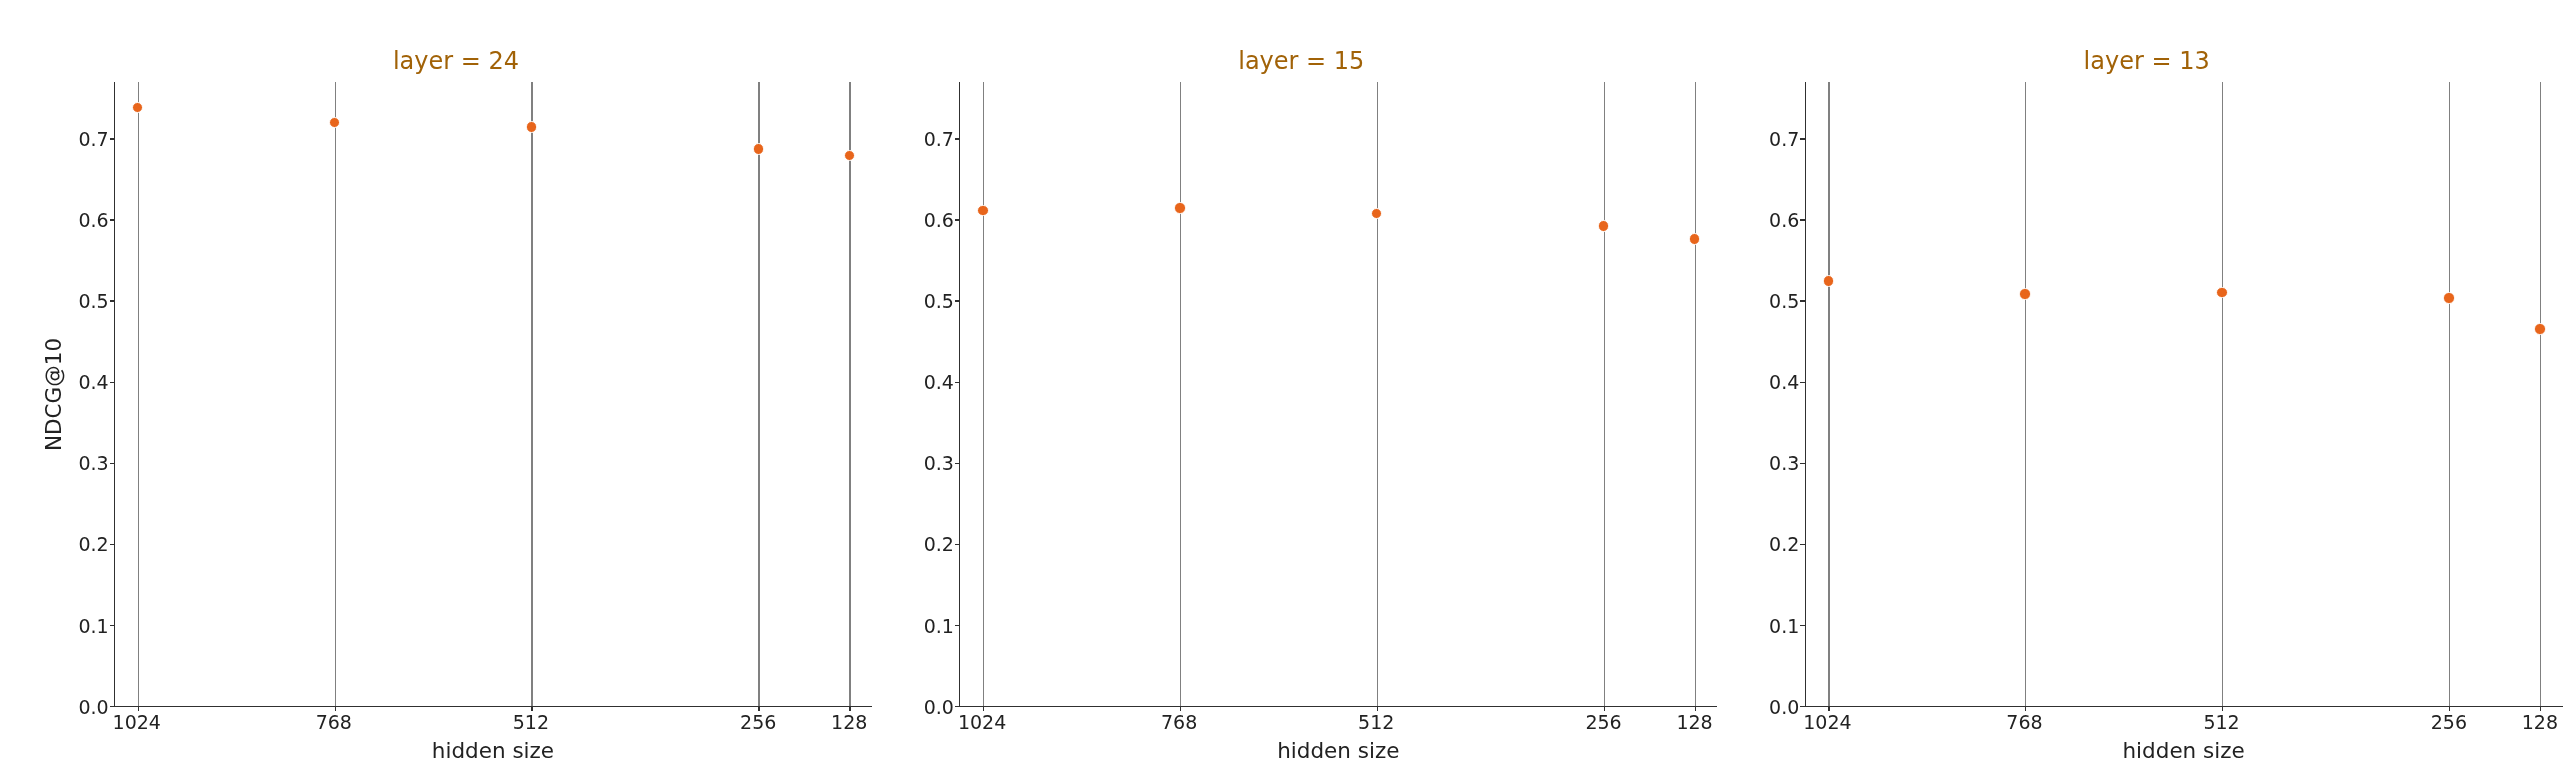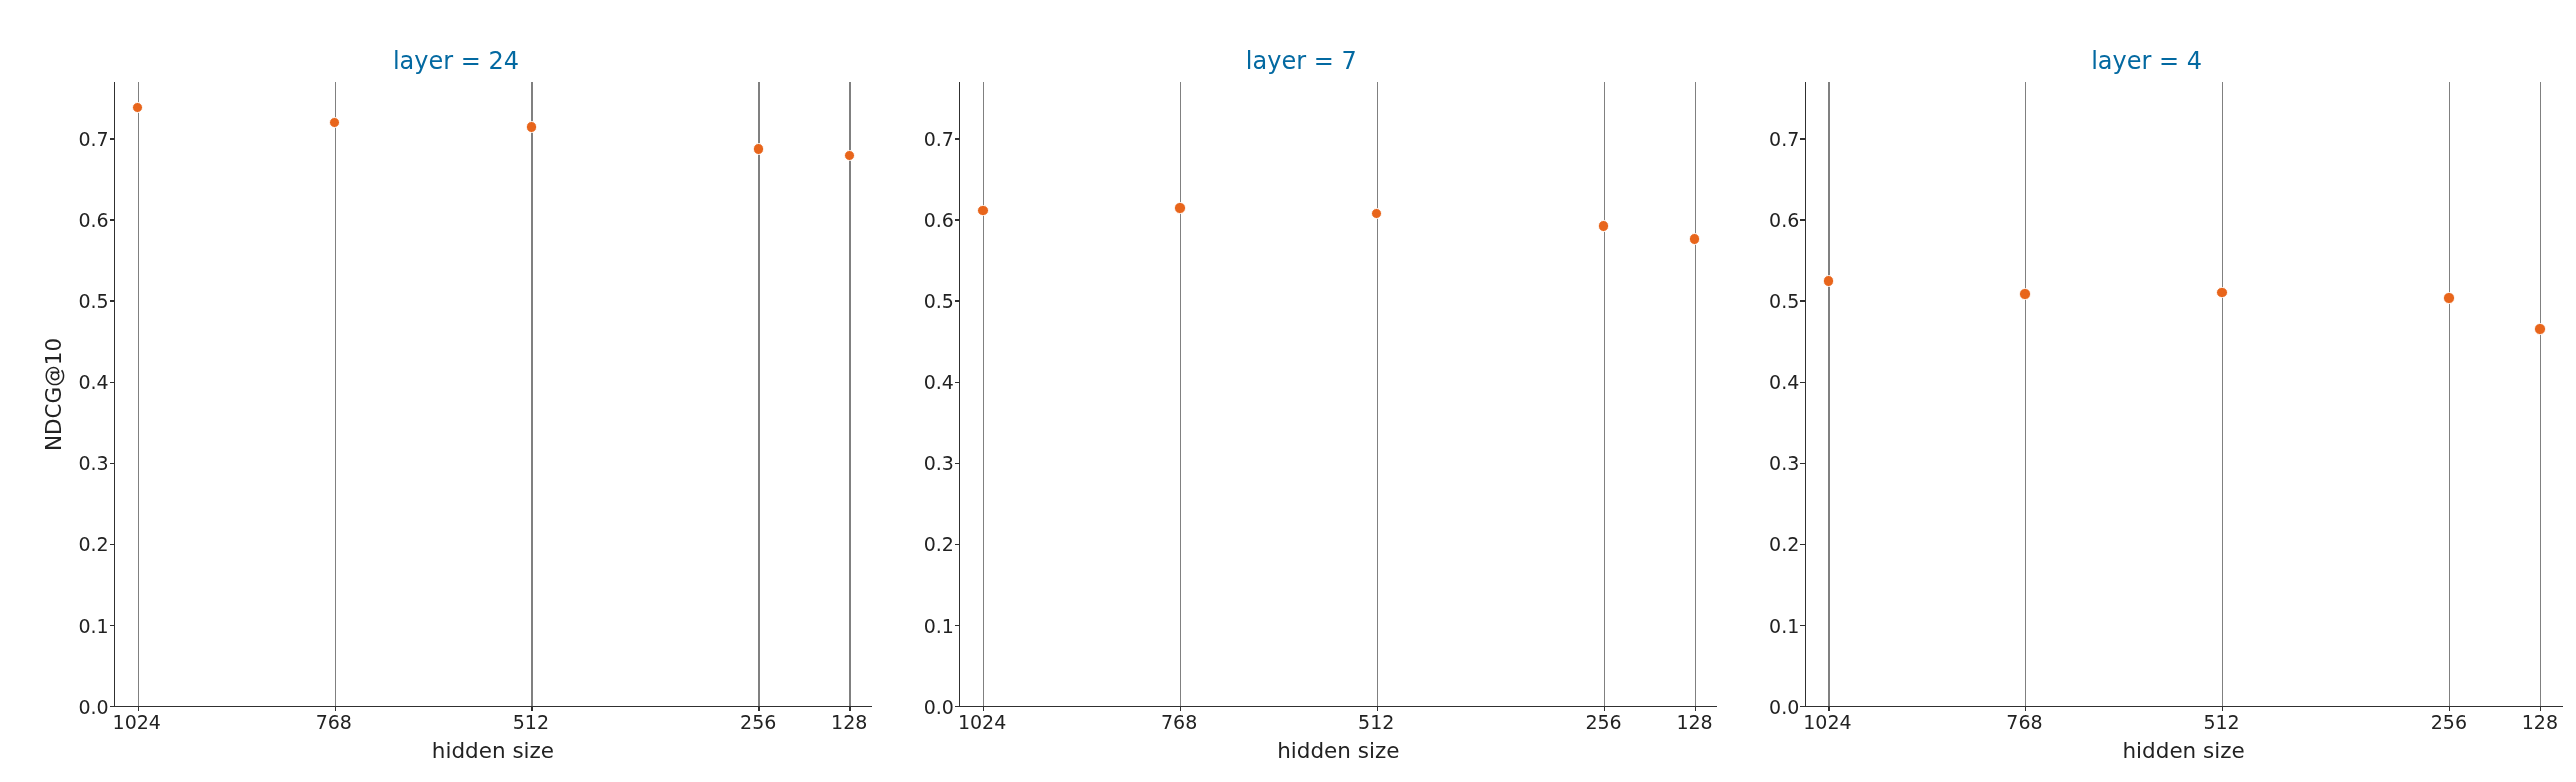--- a/index.html
+++ b/index.html
@@ -35,21 +35,21 @@
     gap: 13.4px;
   }
   .panel {
     flex: 1 1 0;
     display: flex;
     flex-direction: column;
   }
   .panel-title {
     text-align: center;
     font-size: 24px;
-    color: #0369a1;
+    color: #a16207;
     margin-bottom: 6.7px;
   }
   .plot-row {
     flex: 1 1 auto;
     display: flex;
   }
   .yaxis-label {
     width: 27px;
     display: flex;
     align-items: center;
@@ -193,21 +193,21 @@
             <div class="xtick-label" style="left: 29%;">768</div>
             <div class="xtick-label" style="left: 55%;">512</div>
             <div class="xtick-label" style="left: 85%;">256</div>
             <div class="xtick-label" style="left: 97%;">128</div>
           </div>
       </div>
       <div class="xaxis-label">hidden size</div>
     </div>
 
     <div class="panel">
-      <div class="panel-title">layer = 7</div>
+      <div class="panel-title">layer = 15</div>
       <div class="plot-row">
         <div class="yaxis-label"></div>
         <div class="yticks">
             <div class="ytick" style="bottom: 0%;">0.0</div>
             <div class="ytick" style="bottom: 12.987%;">0.1</div>
             <div class="ytick" style="bottom: 25.974%;">0.2</div>
             <div class="ytick" style="bottom: 38.961%;">0.3</div>
             <div class="ytick" style="bottom: 51.9481%;">0.4</div>
             <div class="ytick" style="bottom: 64.9351%;">0.5</div>
             <div class="ytick" style="bottom: 77.9221%;">0.6</div>
@@ -247,21 +247,21 @@
             <div class="xtick-label" style="left: 29%;">768</div>
             <div class="xtick-label" style="left: 55%;">512</div>
             <div class="xtick-label" style="left: 85%;">256</div>
             <div class="xtick-label" style="left: 97%;">128</div>
           </div>
       </div>
       <div class="xaxis-label">hidden size</div>
     </div>
 
     <div class="panel">
-      <div class="panel-title">layer = 4</div>
+      <div class="panel-title">layer = 13</div>
       <div class="plot-row">
         <div class="yaxis-label"></div>
         <div class="yticks">
             <div class="ytick" style="bottom: 0%;">0.0</div>
             <div class="ytick" style="bottom: 12.987%;">0.1</div>
             <div class="ytick" style="bottom: 25.974%;">0.2</div>
             <div class="ytick" style="bottom: 38.961%;">0.3</div>
             <div class="ytick" style="bottom: 51.9481%;">0.4</div>
             <div class="ytick" style="bottom: 64.9351%;">0.5</div>
             <div class="ytick" style="bottom: 77.9221%;">0.6</div>

